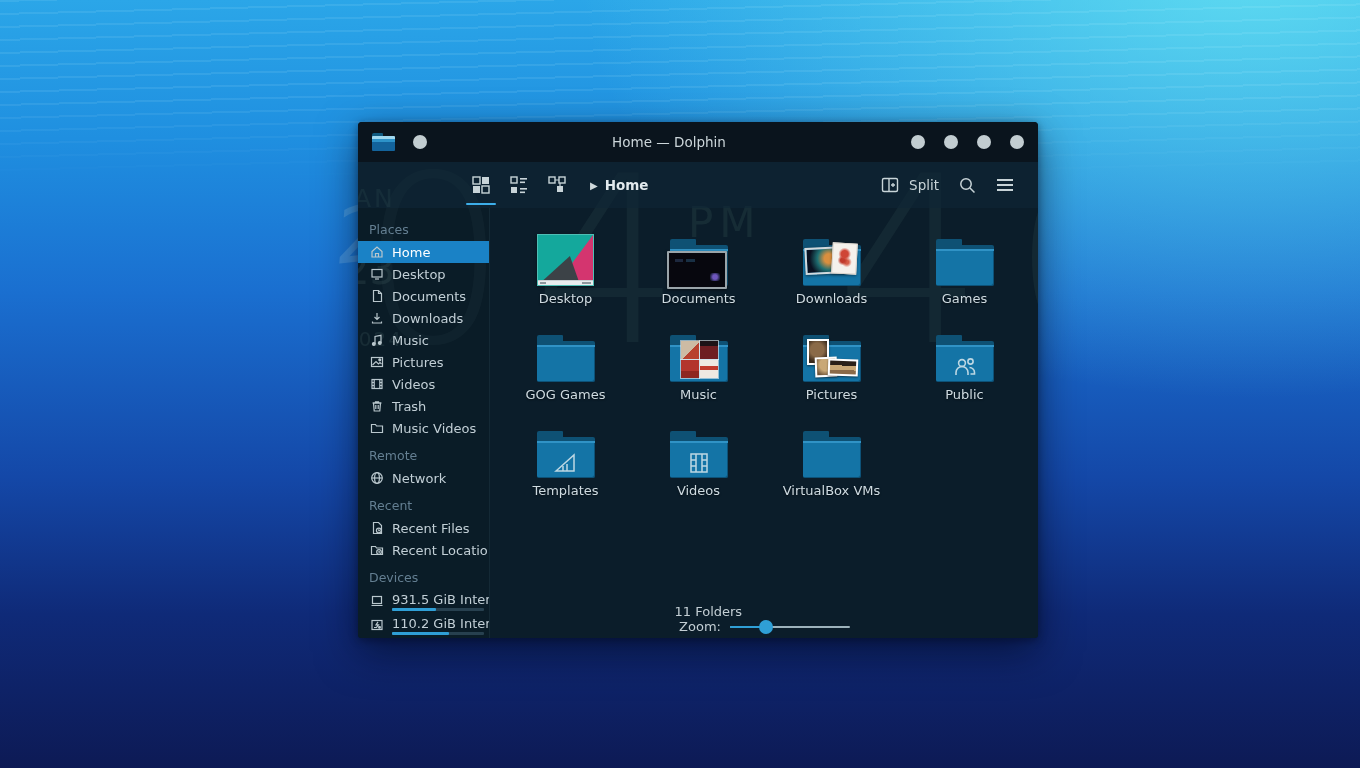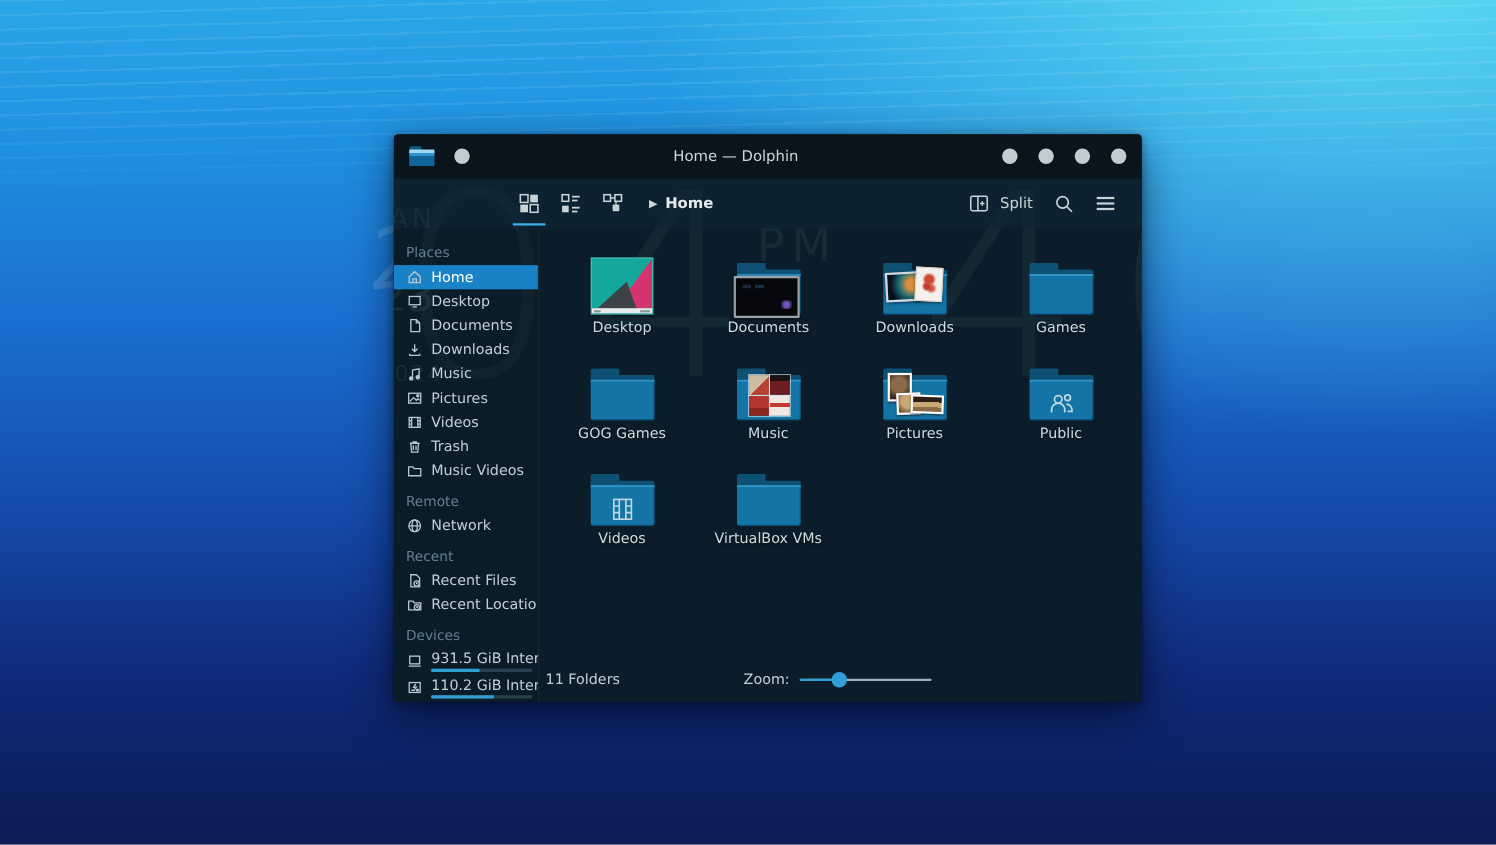--- a/index.html
+++ b/index.html
@@ -148,21 +148,21 @@
     padding:2px; box-shadow:0 1px 2px rgba(0,0,0,.5); transform:rotate(-2deg); }
   .pic2::before { content:""; display:block; width:100%; height:100%;
     background:radial-gradient(circle at 50% 35%, #c9a876 0 45%, #6e5338 85%); }
   .pic3 { position:absolute; z-index:4; right:3px; top:24px; width:30px; height:17px; background:#fff;
     padding:2px; box-shadow:0 1px 2px rgba(0,0,0,.5); transform:rotate(2deg); }
   .pic3::before { content:""; display:block; width:100%; height:100%;
     background:linear-gradient(180deg,#2a2018 0 35%, #c9a876 35% 70%, #8a6a48 70%); }
 
   
   .statusbar { height:28px; margin-bottom:6px; display:flex; align-items:center; padding:0 5px 0 6px;
-    color:#c3ced4; font-size:13px; }
+    color:#c3ced4; font-size:13px;flex-direction:column; }
   .folders-count { width:180px; }
   .zoom-group { display:flex; align-items:center; gap:9px; }
   .zoom-slider { position:relative; width:120px; height:14px; cursor:pointer; }
   .zoom-slider .ztrack { position:absolute; left:0; right:0; top:6px; height:2px; background:#9db2bb; border-radius:1px; }
   .zoom-slider .zfill { position:absolute; left:0; top:6px; height:2px; background:#2f9fd6; border-radius:1px; }
   .zoom-slider .zhandle { position:absolute; top:0; width:14px; height:14px; border-radius:50%; background:#2f9fd6; }
   .free-widget { position:relative; margin-left:auto; width:186px; height:26px; text-align:center; }
   .free-widget .ftext { line-height:22px; }
   .fbar { position:absolute; left:0; right:0; bottom:0; height:3px; background:#16374a; border-radius:1px; }
   .fbar i { display:block; height:100%; background:#2e9fd6; border-radius:1px; }
@@ -492,20 +492,34 @@
                   </div>
                 </div>
               </div>
               <div class="fname">Public</div>
             </div>
             <div class="file-item">
               <div class="icon-box">
                 <div class="fold">
                   <div class="ff"></div>
                   <div class="emb">
+                    <svg width="28" height="22" viewBox="0 0 28 22" fill="none" stroke="#cfe2ea" stroke-width="1.5">
+                      <path d="M4 19 L22 3 V19 Z"></path>
+                      <path d="M11 19 L11 14 M15 19 L15 12"></path>
+                    </svg>
+                  </div>
+                </div>
+              </div>
+              <div class="fname">Templates</div>
+            </div>
+            <div class="file-item">
+              <div class="icon-box">
+                <div class="fold">
+                  <div class="ff"></div>
+                  <div class="emb">
                     <svg width="26" height="22" viewBox="0 0 26 22" fill="none" stroke="#cfe2ea" stroke-width="1.5">
                       <rect x="5" y="2" width="16" height="18"></rect>
                       <path d="M10 2 v18 M16 2 v18 M5 8 h5 M5 14 h5 M16 8 h5 M16 14 h5"></path>
                     </svg>
                   </div>
                 </div>
               </div>
               <div class="fname">Videos</div>
             </div>
             <div class="file-item">

